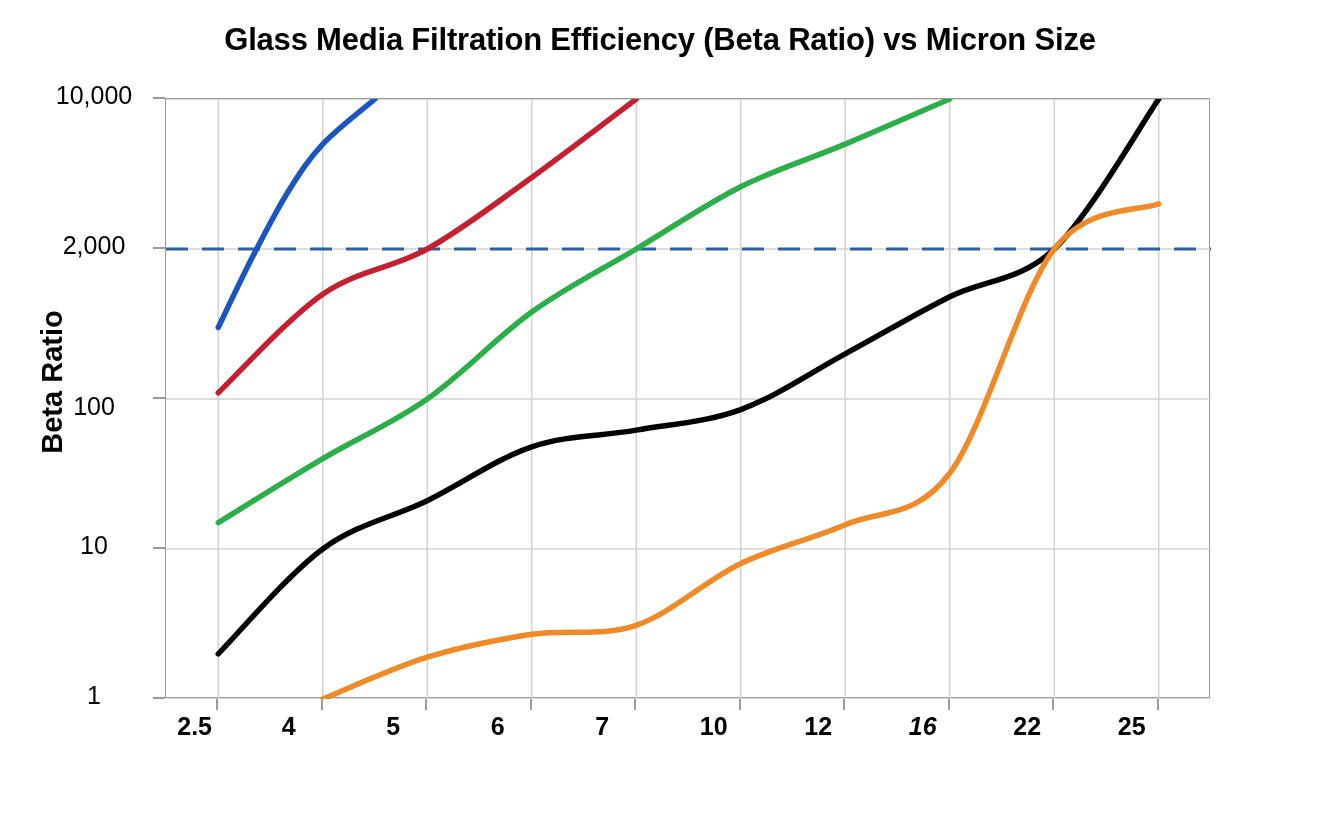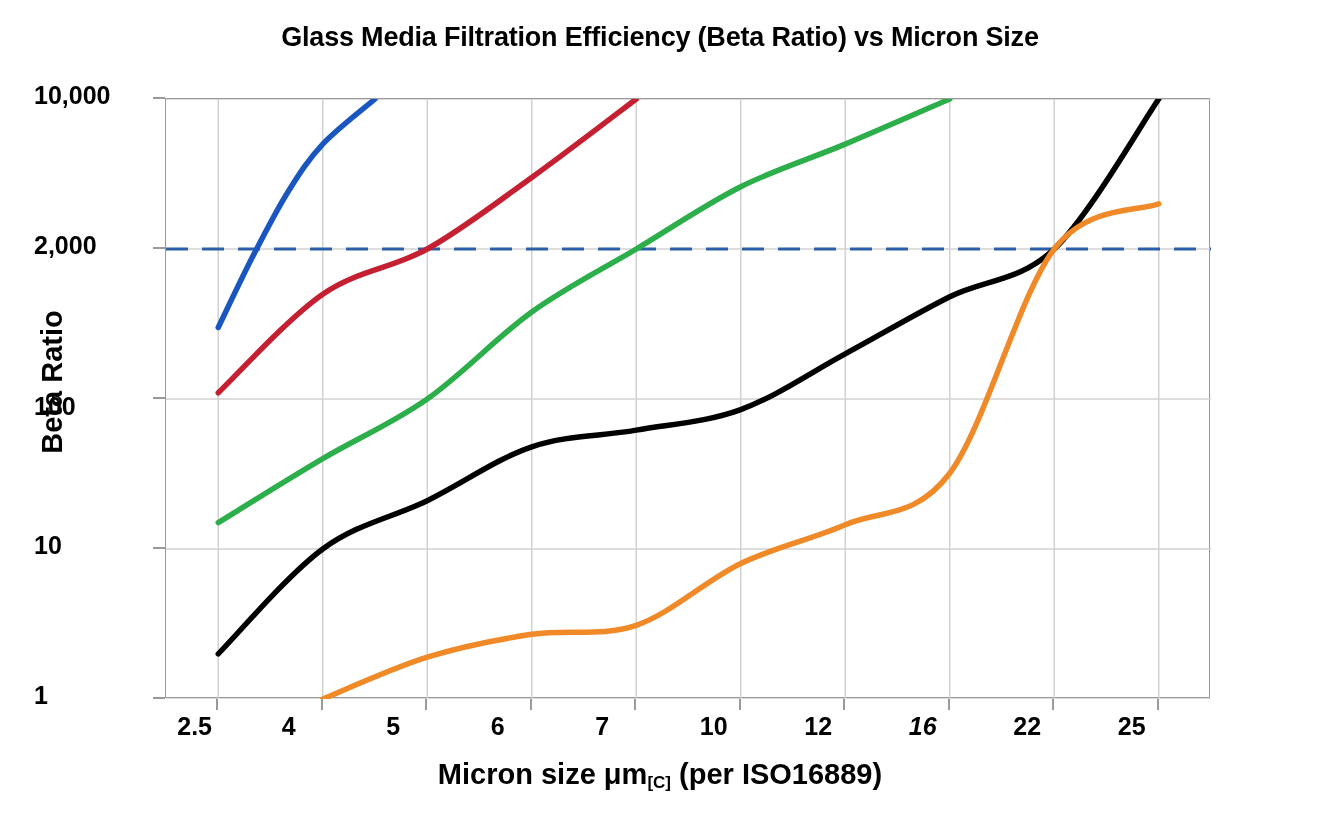--- a/index.html
+++ b/index.html
@@ -11,21 +11,21 @@
     overflow:hidden;
     position:relative;
   }
   #chart-root{position:absolute;left:0;top:0;width:1320px;height:820px;}
 
   
   .chart-title{
     position:absolute;
     left:0; top:22px; width:1320px;
     text-align:center;
-    font-size:27px;
+    font-size:31px;
     font-weight:bold;
     color:#000000;
     letter-spacing:-0.2px;
     white-space:nowrap;
   }
 
   
   .plot-area{
     position:absolute;
     left:165px; top:98px;
@@ -52,22 +52,22 @@
     left:0; top:758px; width:1320px;
     text-align:center;
     font-size:29px;font-weight:bold;color:#000;
     white-space:nowrap;
   }
   .x-axis-title sub{font-size:17px;vertical-align:-4px;}
 
   .y-tick-label{
     position:absolute;
     right:1166px;
-    text-align:left;
-    font-size:25px;font-weight:bold;color:#000;
+    text-align:center;
+    font-size:25px;font-weight:normal;color:#000;
     white-space:nowrap;
     line-height:1;
     width:120px;
   }
   .x-tick-label{
     position:absolute;
     top:712px;
     font-size:25px;font-weight:bold;color:#000;
     white-space:nowrap;
     width:80px;
@@ -83,21 +83,20 @@
 </style>
 </head>
 <body>
 
 <div id="chart-root">
 
   <div class="chart-title">Glass Media Filtration Efficiency (Beta Ratio) vs Micron Size</div>
 
   <div class="y-axis-title">Beta Ratio</div>
 
-  <div class="x-axis-title"><span>Micron size μm</span><sub>[C]</sub><span> (per ISO16889)</span></div>
 
   <div id="y-tick-labels">
       <div class="y-tick-label" style="top: 683px;">1</div>
       <div style="position: absolute; left: 153px; top: 697px; width: 12px; height: 2px; background: rgb(154, 154, 154);"></div>
       <div class="y-tick-label" style="top: 533px;">10</div>
       <div style="position: absolute; left: 153px; top: 547px; width: 12px; height: 2px; background: rgb(154, 154, 154);"></div>
       <div class="y-tick-label" style="top: 394px;">100</div>
       <div style="position: absolute; left: 153px; top: 397px; width: 12px; height: 2px; background: rgb(154, 154, 154);"></div>
       <div class="y-tick-label" style="top: 233px;">2,000</div>
       <div style="position: absolute; left: 153px; top: 247px; width: 12px; height: 2px; background: rgb(154, 154, 154);"></div>

